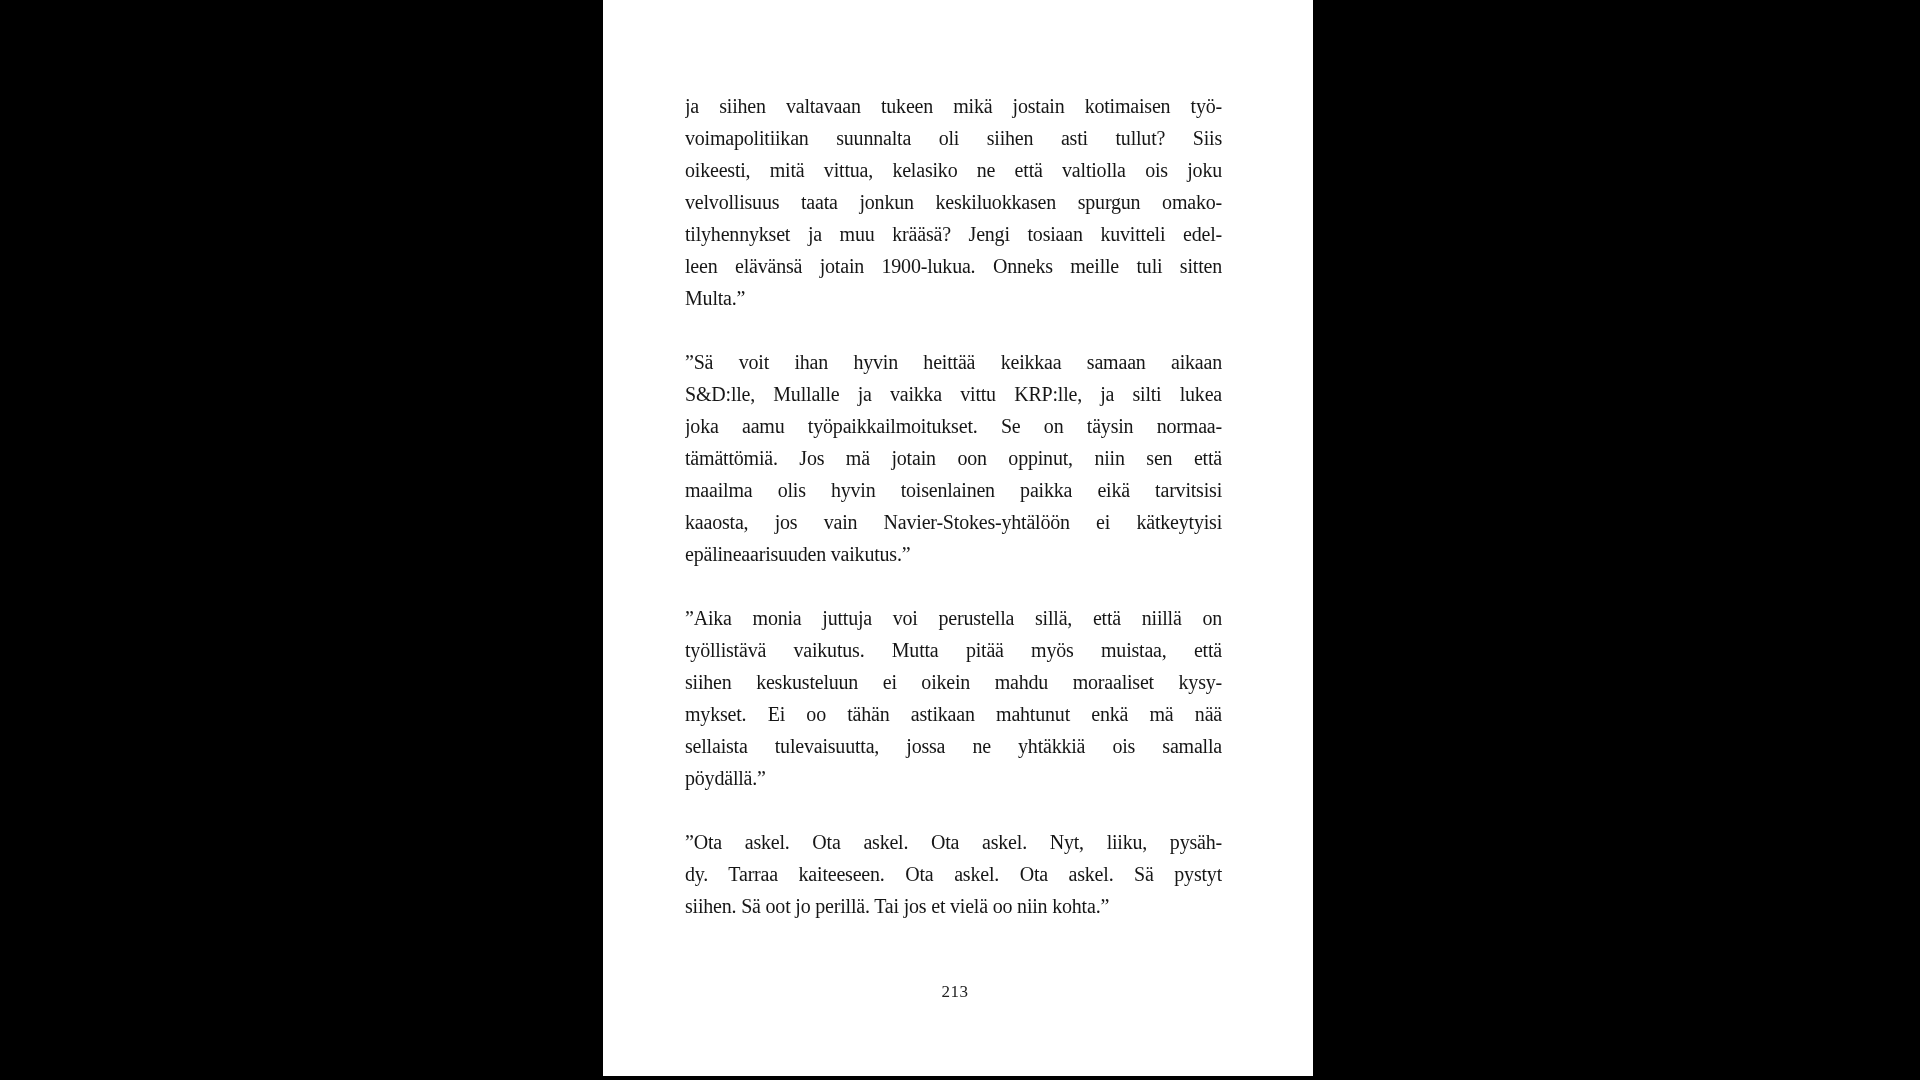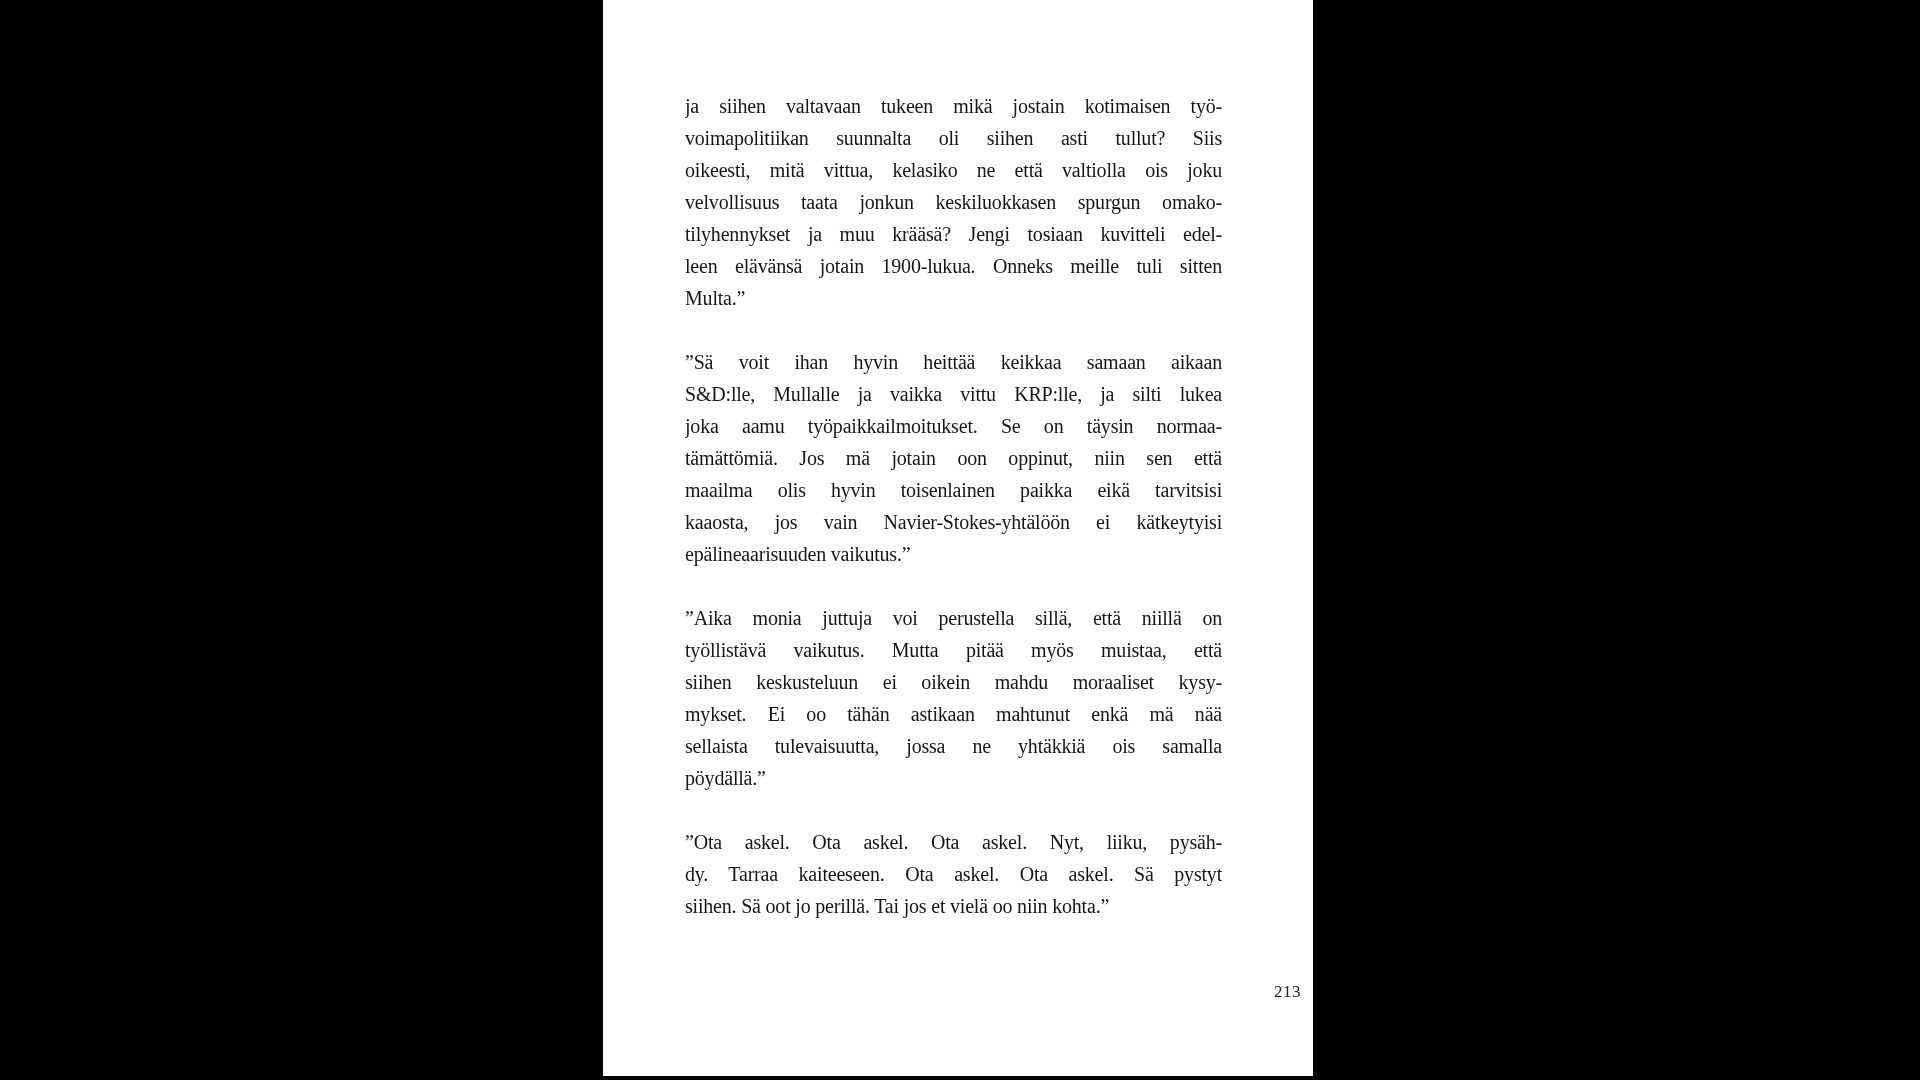--- a/index.html
+++ b/index.html
@@ -46,23 +46,23 @@
     text-align-last: justify;
     white-space: normal;
   }
   .line.last-line {
     text-align: right;
     text-align-last: left;
   }
   .page-number {
     position: absolute;
     left: 0;
-    right: 12px;
+    right: 6px;
     top: 982px;
-    text-align: right;
+    text-align: center;
     font-size: 17px;
     color: #222222;
     letter-spacing: 0.5px;
   }
 </style>
 </head>
 <body>
 
 <div class="stage">
   <div class="book-page">

